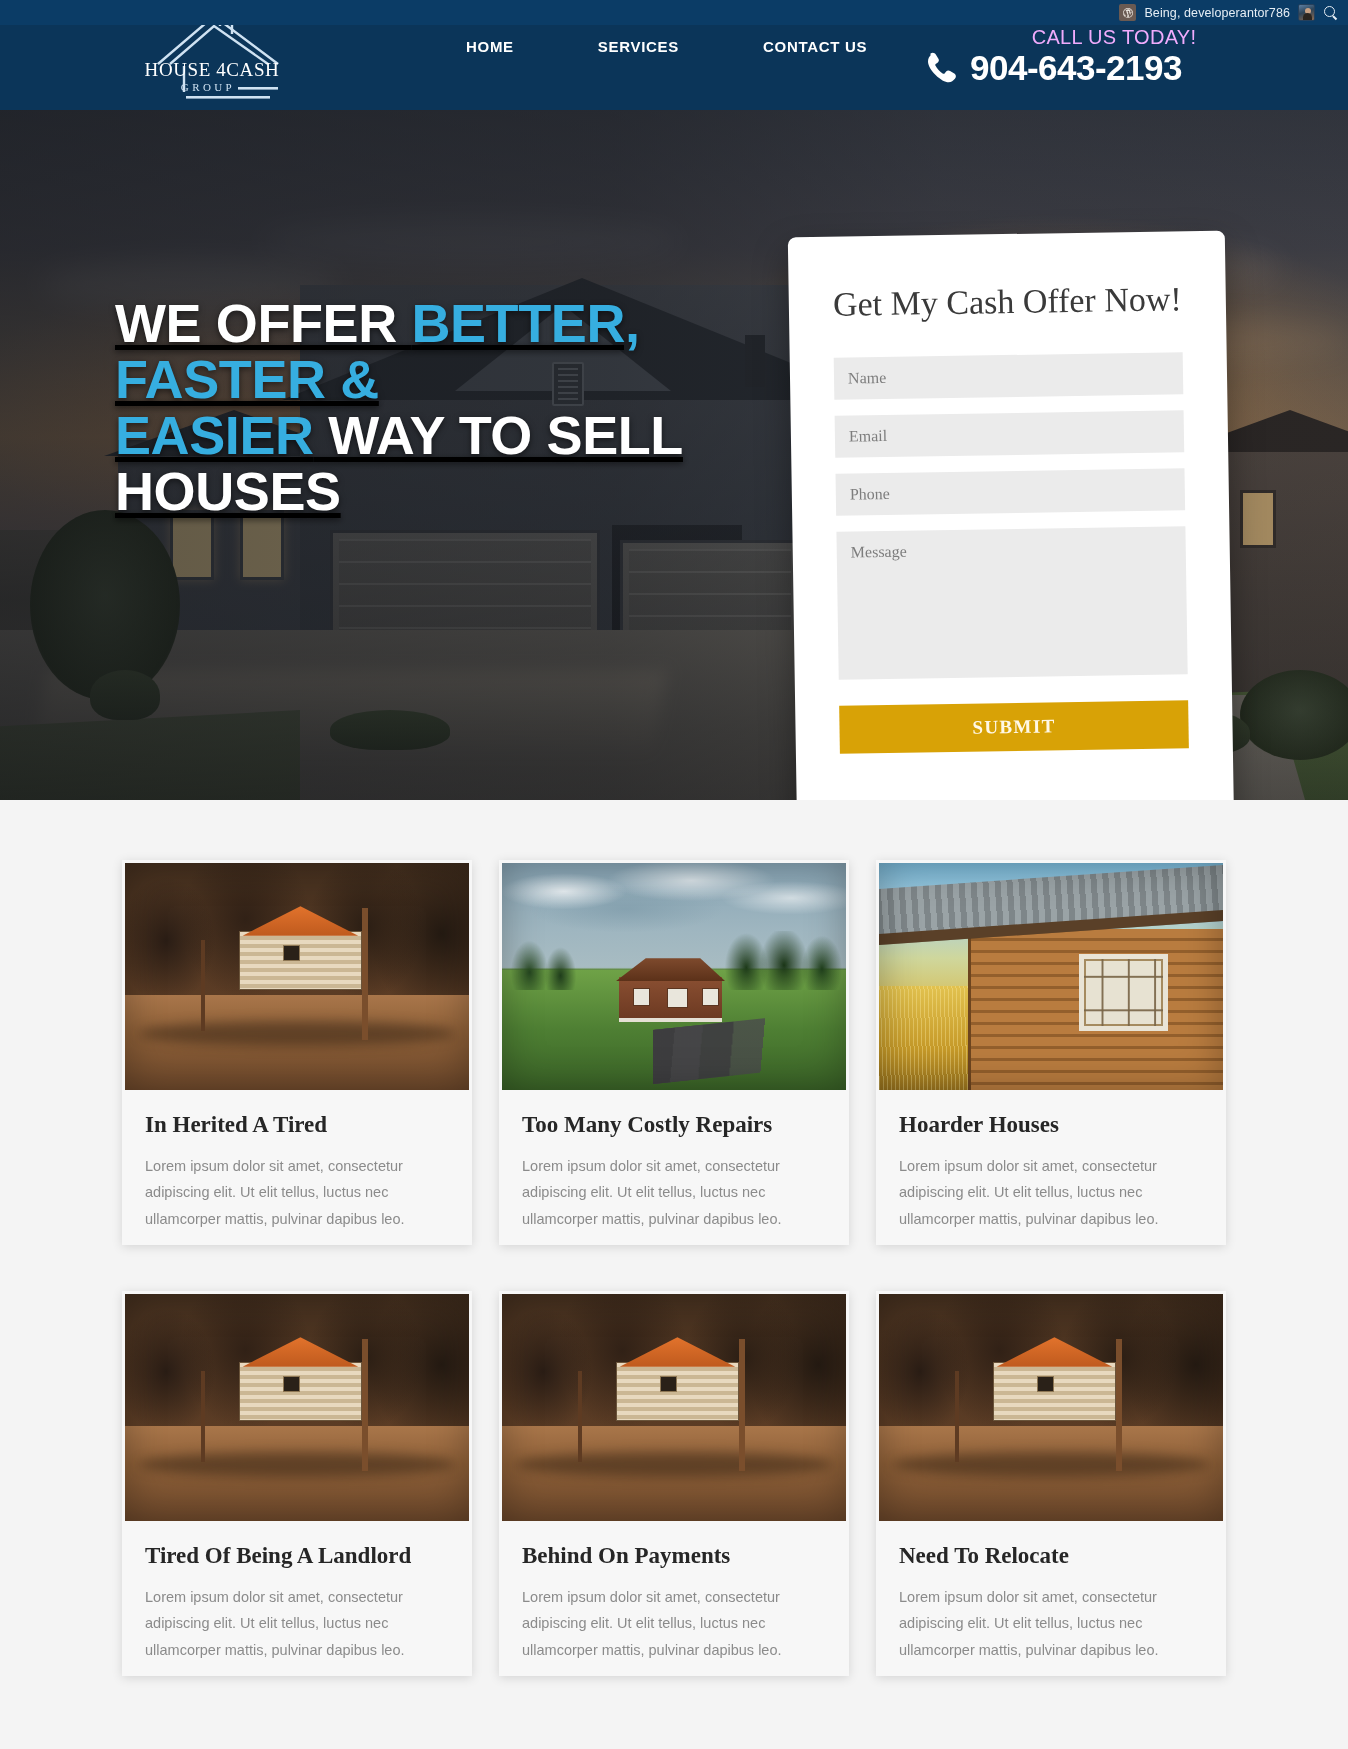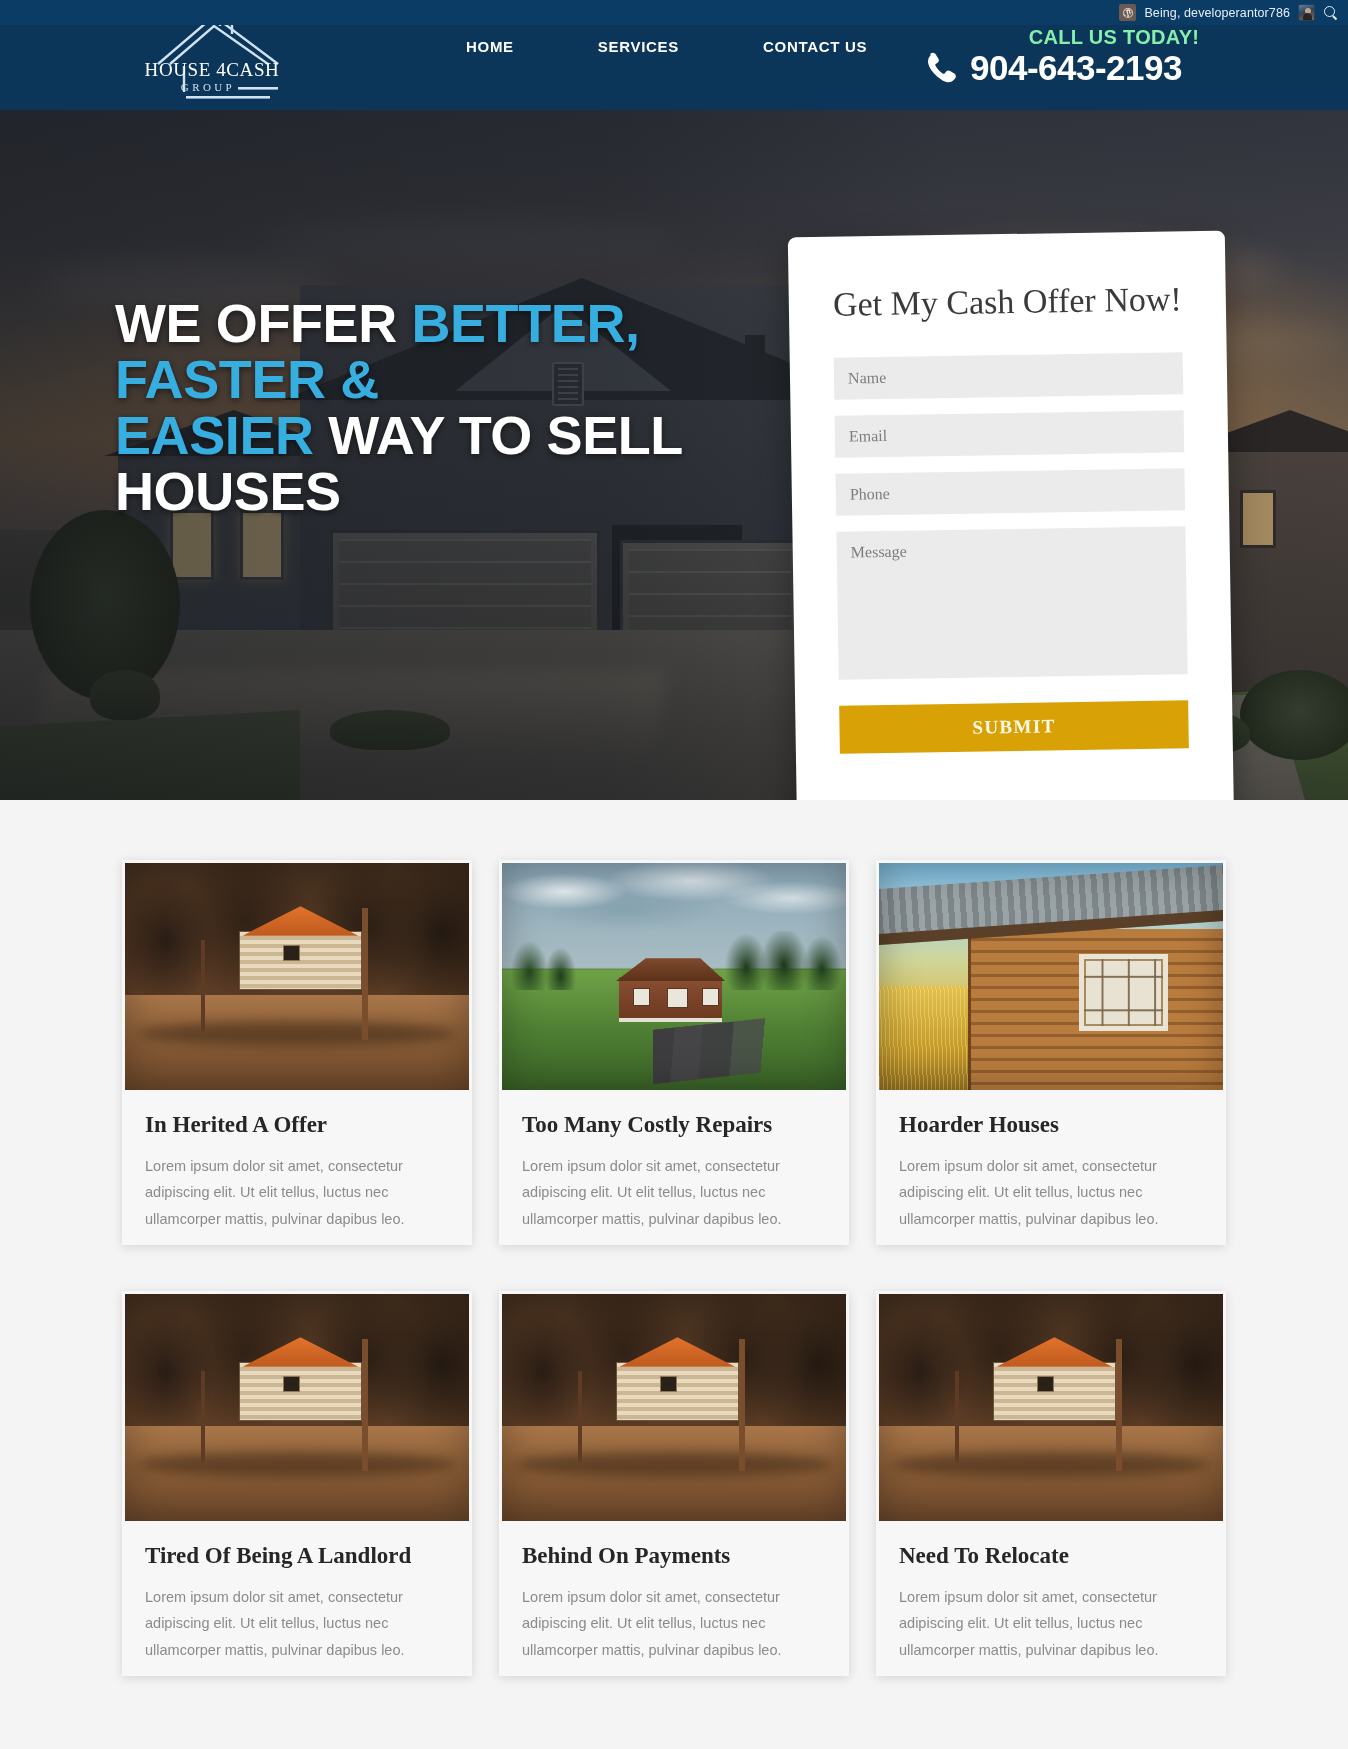--- a/index.html
+++ b/index.html
@@ -84,21 +84,21 @@
     padding: 0 36px;
     font-family: "Liberation Sans", sans-serif;
   }
 
   
   .callblock {
     position: absolute; right: 44px; top: 26px;
     width: 380px; text-align: center;
   }
   .call-label {
-    color: #86efac; font-size: 20px; font-weight: 700;
+    color: #f0abfc; font-size: 20px; font-weight: 400;
     letter-spacing: .3px; line-height: 1.1;
     font-family: "Liberation Sans", sans-serif;
   }
   .call-row {
     display: flex; align-items: center; justify-content: flex-start;
     gap: 14px; margin-top: 2px;
   }
   .phone-ico { width: 32px; height: 34px; flex: 0 0 auto; }
   .phone-ico svg { width: 32px; height: 34px; display: block; }
   .call-number {
@@ -273,20 +273,21 @@
 
   .hero-scrim {
     position: absolute; inset: 0;
     background: linear-gradient(90deg, rgba(18,20,24,.62) 0%, rgba(18,20,24,.50) 45%, rgba(18,20,24,.30) 70%, rgba(18,20,24,.25) 100%);
   }
 
   
   .hero-copy {
     position: absolute; left: 115px; top: 185px; width: 680px;
     z-index: 5;
+    text-decoration: underline;
   }
   .hero-h1 {
     font-size: 54px; line-height: 1.04; font-weight: 700;
     color: #ffffff; letter-spacing: -.4px;
     text-shadow: 0 2px 6px rgba(0,0,0,.55);
     font-family: "Liberation Sans", sans-serif;
   }
   .hero-h1 .accent { color: #36aee0; }
   .hero-sub {
     margin-top: 26px;
@@ -641,21 +642,21 @@
             <div class="dirt"></div>
             <div class="cabin"></div>
             <div class="cabin-roof"></div>
             <div class="cabin-win"></div>
             <div class="pole"></div>
             <div class="pole2"></div>
           </div>
         <div class="img-vignette"></div>
       </div>
       <div class="card-body">
-        <h3 class="card-title">In Herited A Offer</h3>
+        <h3 class="card-title">In Herited A Tired</h3>
         <p class="card-text">Lorem ipsum dolor sit amet, consectetur adipiscing elit. Ut elit tellus, luctus nec ullamcorper mattis, pulvinar dapibus leo.</p>
       </div>
     </article>
 
     <article class="card">
       <div class="card-img">
         <div class="scene sB">
             <div class="clouds"></div>
             <div class="grass"></div>
             <div class="trees"></div>

